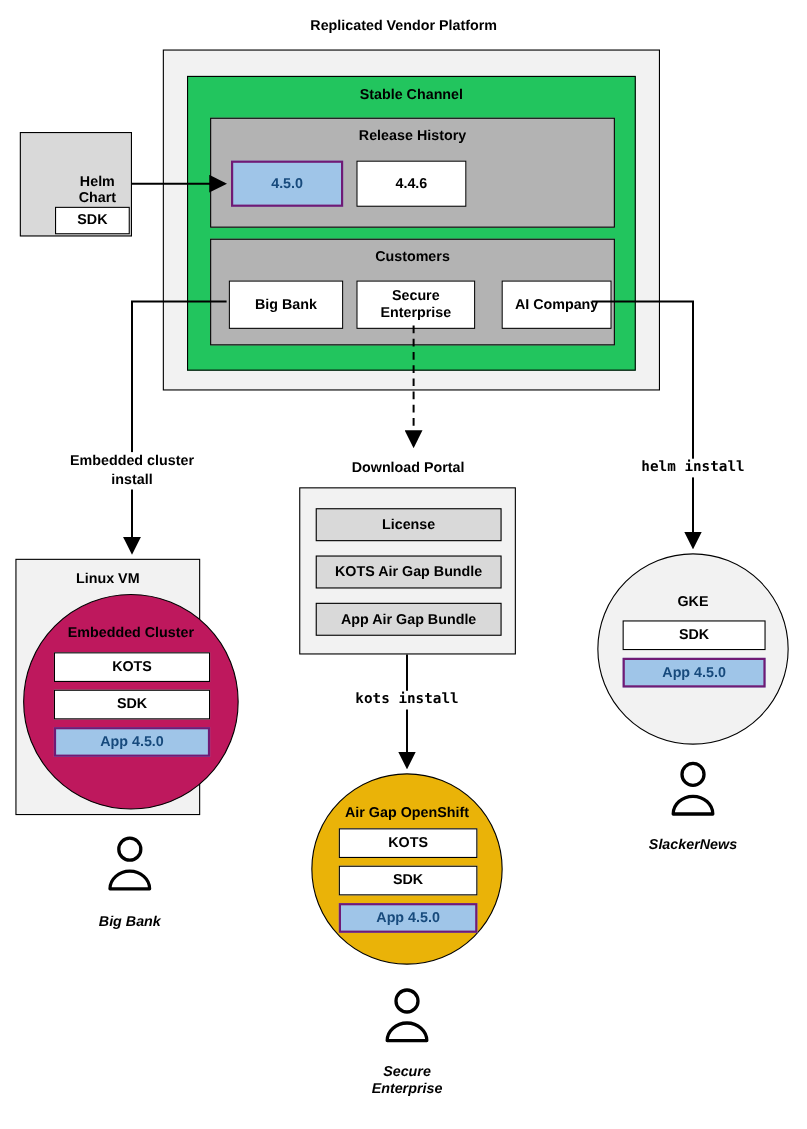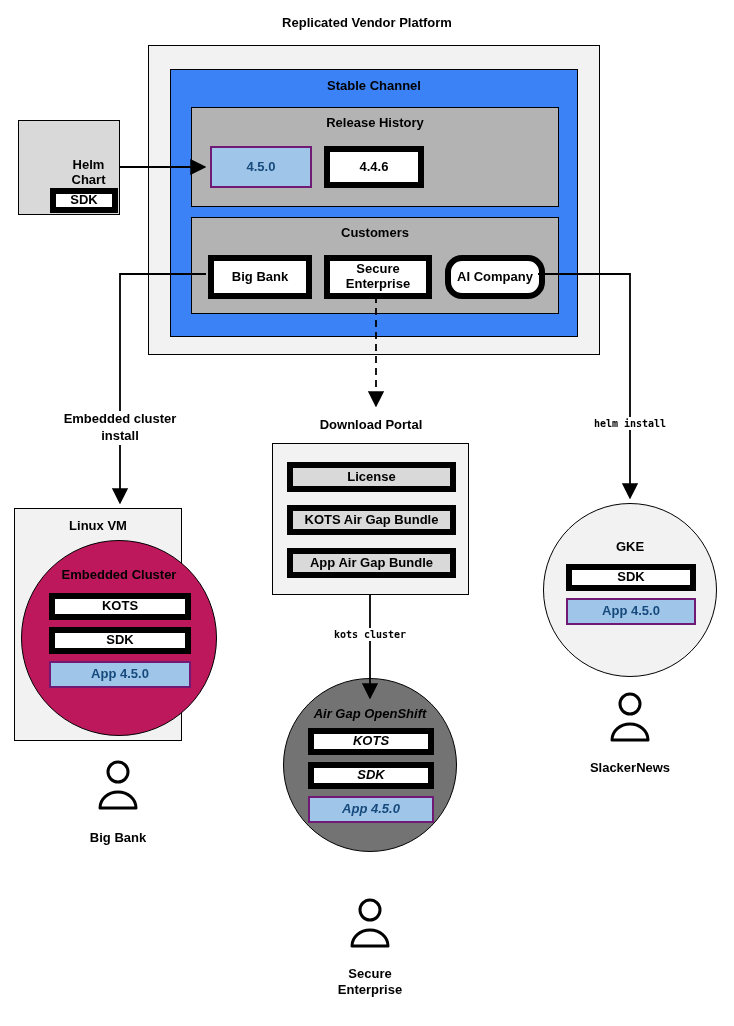--- a/index.html
+++ b/index.html
@@ -8,52 +8,52 @@
     font-family:"Liberation Sans","DejaVu Sans",sans-serif; color:#000;
     overflow:hidden;
   }
   .box { position:absolute; box-sizing:border-box; border:1px solid #000; }
   .circle { border-radius:50%; }
   .box-title {
     position:absolute; left:0; right:0; text-align:center;
     font-weight:bold; font-size:13px; line-height:1.15;
   }
   .chip {
-    position:absolute; box-sizing:border-box; border:6px solid #000000; background:#fff;
+    position:absolute; box-sizing:border-box; border:1px solid #000000; background:#fff;
     display:flex; align-items:center; justify-content:center;
     font-weight:bold; font-size:13px; text-align:center; line-height:1.15; padding:0 2px;
   }
   .chip.gray { background:#d9d9d9; }
   .chip.blue { background:#9fc5e8; border:2px solid #701a75; color:#174a7c; }
   .diagram-title {
     position:absolute; left:0; top:15px; width:734px; text-align:center;
     font-weight:bold; font-size:13px;
   }
   .edges { position:absolute; left:0; top:0; z-index:4; pointer-events:none; }
   .edge-label {
     position:absolute; z-index:5; background:#fff; text-align:center;
     font-weight:bold; font-size:13px; line-height:1.3;
   }
-  .mono { font-family:"DejaVu Sans Mono","Liberation Mono",monospace; font-size:10px; }
+  .mono { font-family:"DejaVu Sans Mono","Liberation Mono",monospace; font-size:13px; }
   .person { position:absolute; width:48px; height:54px; }
-  .user-label { position:absolute; text-align:center; font-weight:bold; font-size:13px; line-height:1.2; }
+  .user-label { position:absolute; text-align:center; font-weight:bold; font-size:13px; line-height:1.2;font-style:italic; }
 
   
   .platform { left:148px; top:45px; width:452px; height:310px; background:#f2f2f2; }
-  .stable   { left:21px;  top:23px; width:408px; height:268px; background:#3b82f6; }
+  .stable   { left:21px;  top:23px; width:408px; height:268px; background:#22c55e; }
   .stable > .box-title { top:9px; }
   .release-history { left:20px; top:37px;  width:368px; height:100px; background:#b3b3b3; }
   .release-history > .box-title { top:8px; }
   .release-450 { left:18px;  top:38px; width:102px; height:42px; }
   .release-446 { left:132px; top:38px; width:100px; height:42px; }
   .customers { left:20px; top:147px; width:368px; height:97px; background:#b3b3b3; }
   .customers > .box-title { top:8px; }
   .cust-bigbank { left:16px;  top:37px; width:104px; height:44px; }
   .cust-secure  { left:132px; top:37px; width:108px; height:44px; }
-  .cust-ai      { left:253px; top:37px; width:100px; height:44px;border-radius:17px; }
+  .cust-ai      { left:264px; top:37px; width:100px; height:44px; }
 
   
   .helm { left:18px; top:120px; width:102px; height:95px; background:#d9d9d9; }
   .helm > .box-title { top:37px;margin-left:39px; }
   .helm-sdk { left:31px; top:67px; width:68px; height:25px; }
 
   
   .lbl-embedded     { left:52px;  top:411px; width:136px; }
   .lbl-dlportal     { left:296px; top:417px; width:150px; }
   .lbl-helm-install { left:555px; top:417px; width:150px; }
@@ -70,21 +70,21 @@
   .linuxvm > .box-title { top:10px; }
   .ec-circle { left:6px; top:31px; width:196px; height:196px; background:#be185d; }
   .ec-circle > .box-title { top:27px; }
   .ec-0 { left:27px; top:52px;  width:142px; height:27px; }
   .ec-1 { left:27px; top:86px;  width:142px; height:27px; }
   .ec-2 { left:27px; top:120px; width:142px; height:27px; }
   .p-bigbank  { left:94px; top:758px; }
   .ul-bigbank { left:58px; top:830px; width:120px; }
 
   
-  .openshift { left:283px; top:678px; width:174px; height:174px; background:#737373;font-style:italic; }
+  .openshift { left:283px; top:703px; width:174px; height:174px; background:#eab308; }
   .openshift > .box-title { top:28px; }
   .os-0 { left:24px; top:49px;  width:126px; height:27px; }
   .os-1 { left:24px; top:83px;  width:126px; height:27px; }
   .os-2 { left:24px; top:117px; width:126px; height:27px; }
   .p-secure  { left:346px; top:896px; }
   .ul-secure { left:330px; top:966px; width:80px; }
 
   
   .gke { left:543px; top:503px; width:174px; height:174px; background:#f2f2f2; }
   .gke > .box-title { top:36px; }
@@ -185,15 +185,15 @@
       <polyline points="206,274 120,274 120,502" marker-end="url(#arrow)"></polyline>
       <line x1="376" y1="296" x2="376" y2="405" stroke-dasharray="7,5" marker-end="url(#arrow)"></line>
       <line x1="370" y1="595" x2="370" y2="697" marker-end="url(#arrow)"></line>
       <polyline points="538,274 630,274 630,497" marker-end="url(#arrow)"></polyline>
     </g>
   </svg>
 
   <div class="edge-label lbl-embedded">Embedded cluster install</div>
   <div class="edge-label lbl-dlportal">Download Portal</div>
   <div class="edge-label mono lbl-helm-install">helm install</div>
-  <div class="edge-label mono lbl-kots-install">kots cluster</div>
+  <div class="edge-label mono lbl-kots-install">kots install</div>
 
 </div>
 
 </body></html>

